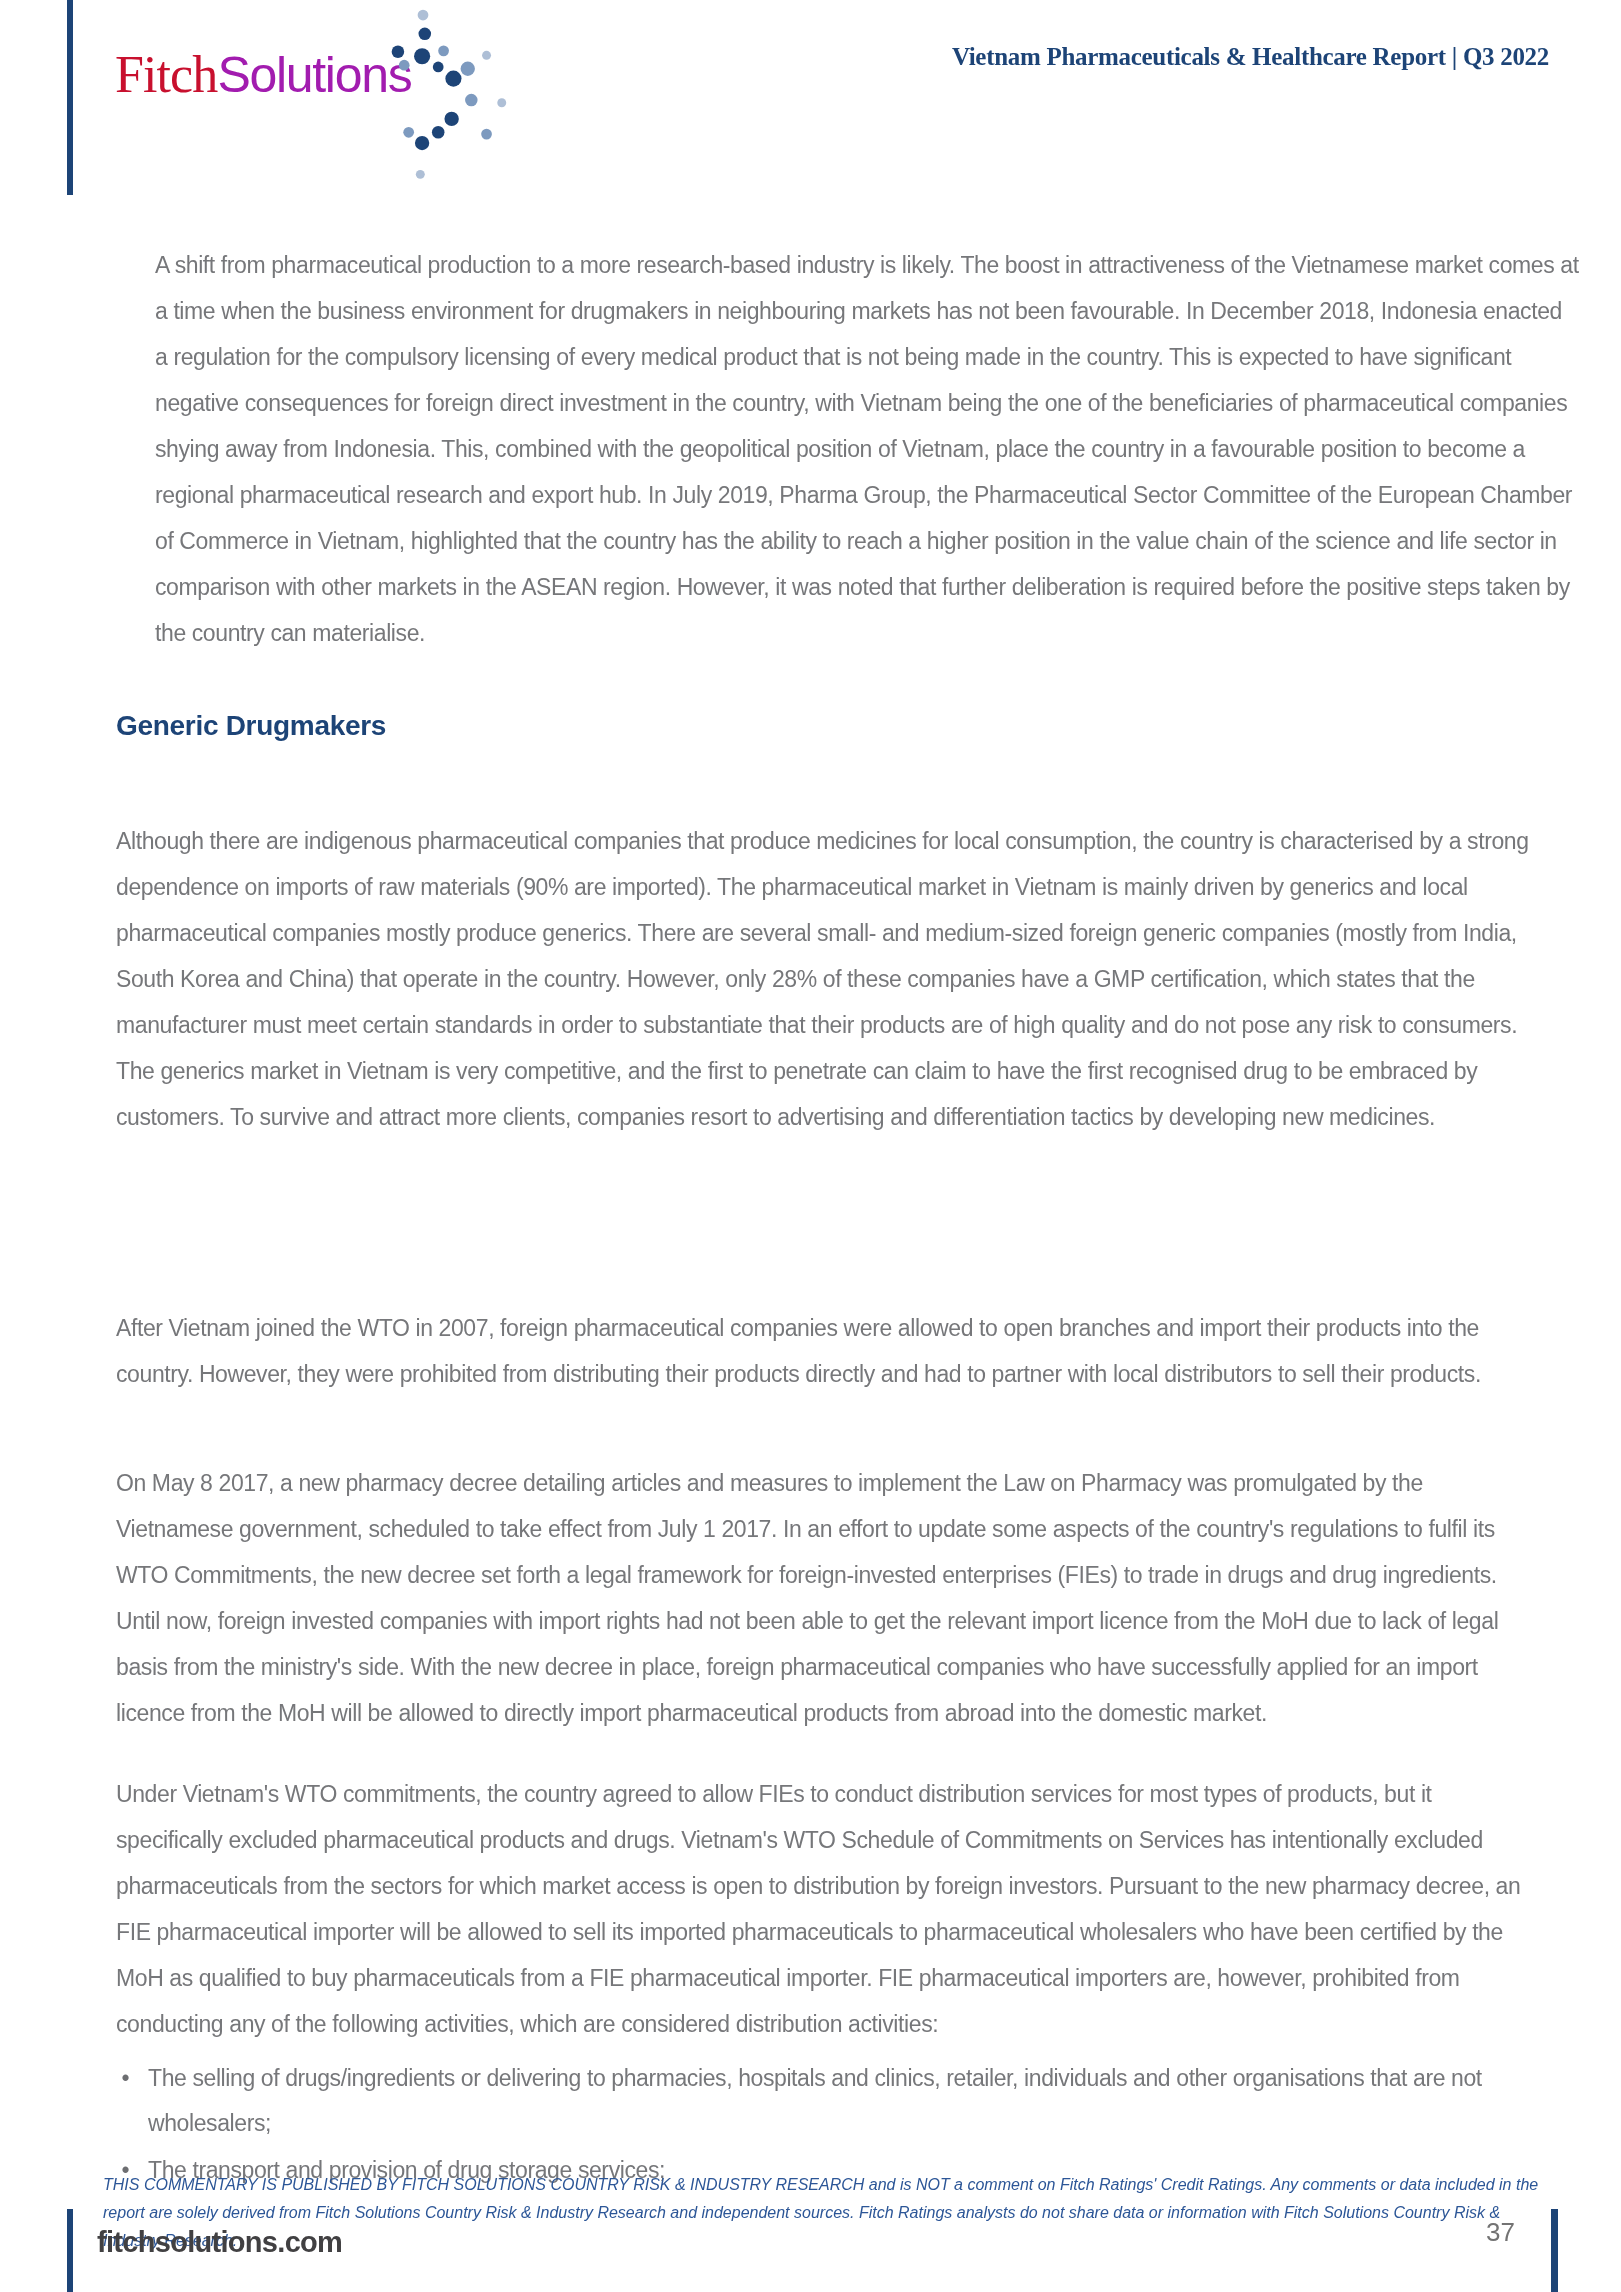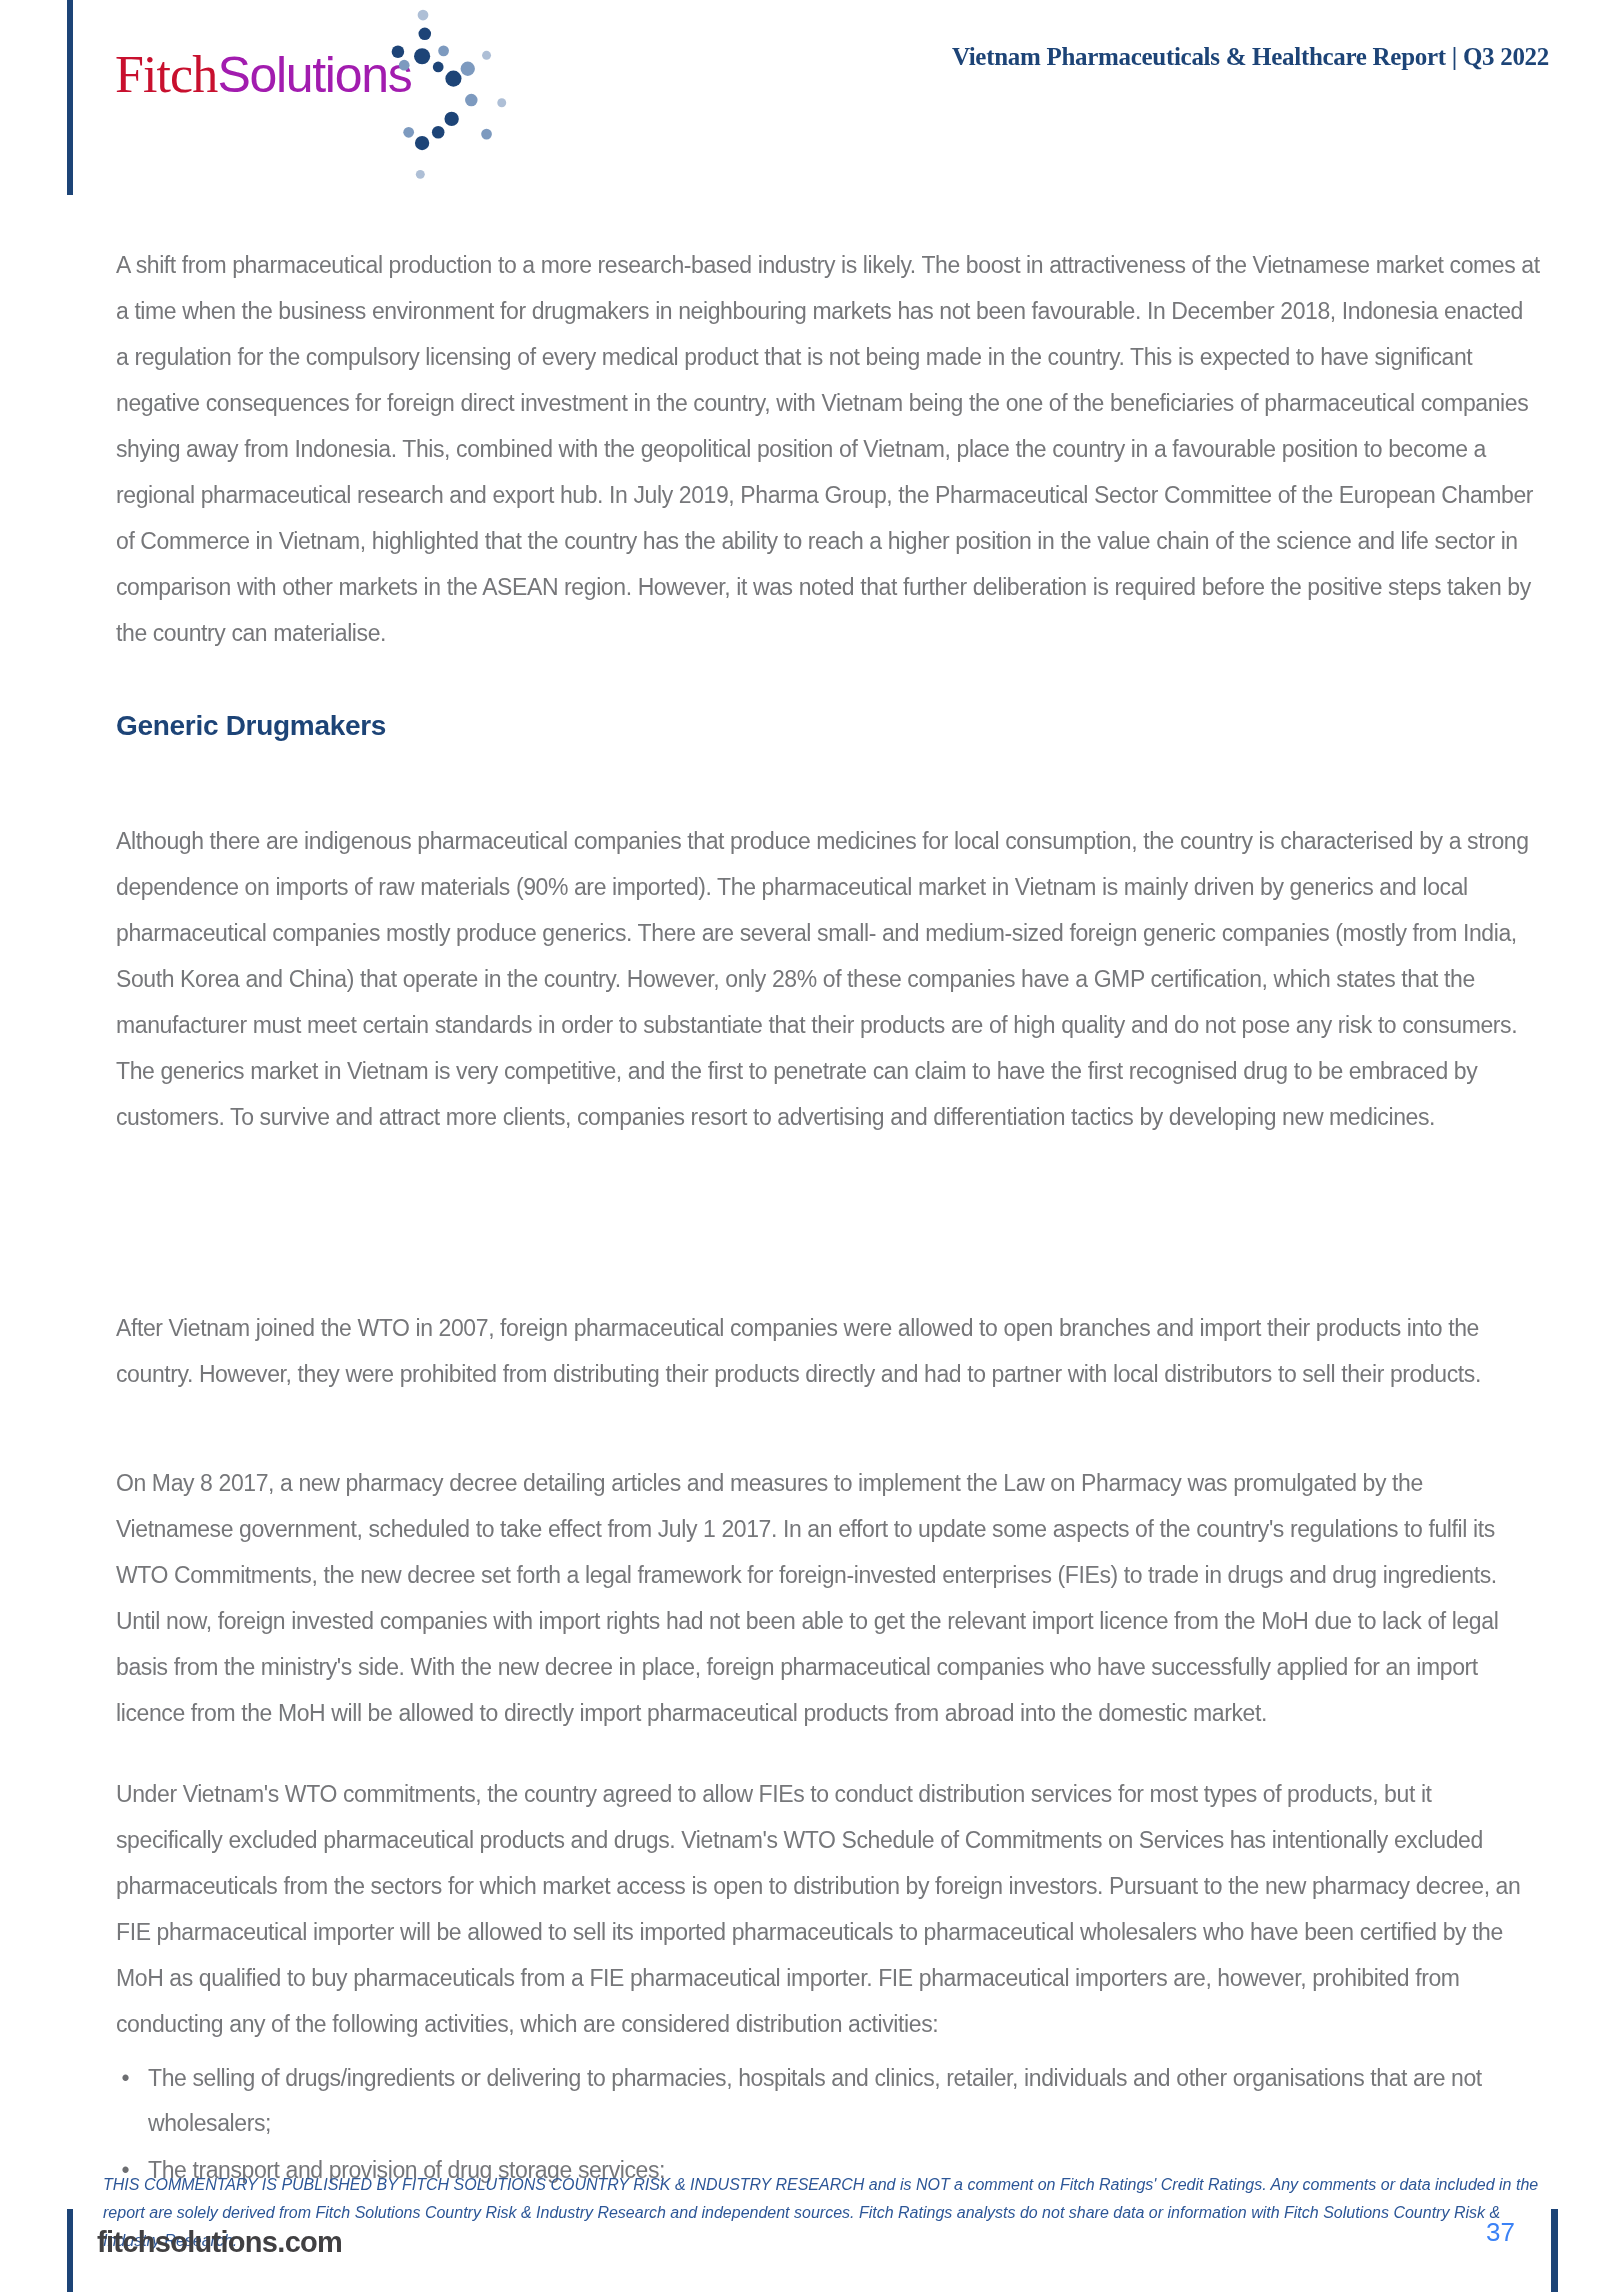--- a/index.html
+++ b/index.html
@@ -34,21 +34,21 @@
   
   .body-text{
     position:absolute;left:116px;width:1424px;
     font-size:23px;line-height:46px;color:#76777a;letter-spacing:-0.4px;
   }
   .section-heading{
     position:absolute;left:116px;width:1424px;
     font-size:28px;line-height:36px;font-weight:bold;color:#1d4477;letter-spacing:-0.3px;
     margin:0;
   }
-  .p-intro{top:219px;}
+  .p-intro{top:219px;margin-left:39px;}
   .h-generic{top:708px;}
   .p-generic{top:795px;}
   .h-distribution{top:1184px;}
   .p-dist-1{top:1282px;}
   .p-dist-2{top:1437px;}
   .p-dist-3{top:1748px;}
   
   .bullet-list{
     position:absolute;left:116px;top:2056px;width:1424px;
     margin:0;padding:0;list-style:none;
@@ -70,21 +70,21 @@
   }
   .footer-bar-right{
     position:absolute;left:1551px;top:2209px;width:7.2px;height:84px;background:#1d4477;
   }
   .footer-site{
     position:absolute;left:97px;top:2226px;
     font-size:29px;font-weight:bold;color:#414042;letter-spacing:-0.7px;
   }
   .page-number{
     position:absolute;right:106px;top:2217px;
-    font-size:26px;color:#3b82f6;
+    font-size:26px;color:#737373;
   }
 </style>
 </head>
 <body>
 
 <div class="page">
 
   <div class="header-accent-bar"></div>
 
   <div class="logo">

